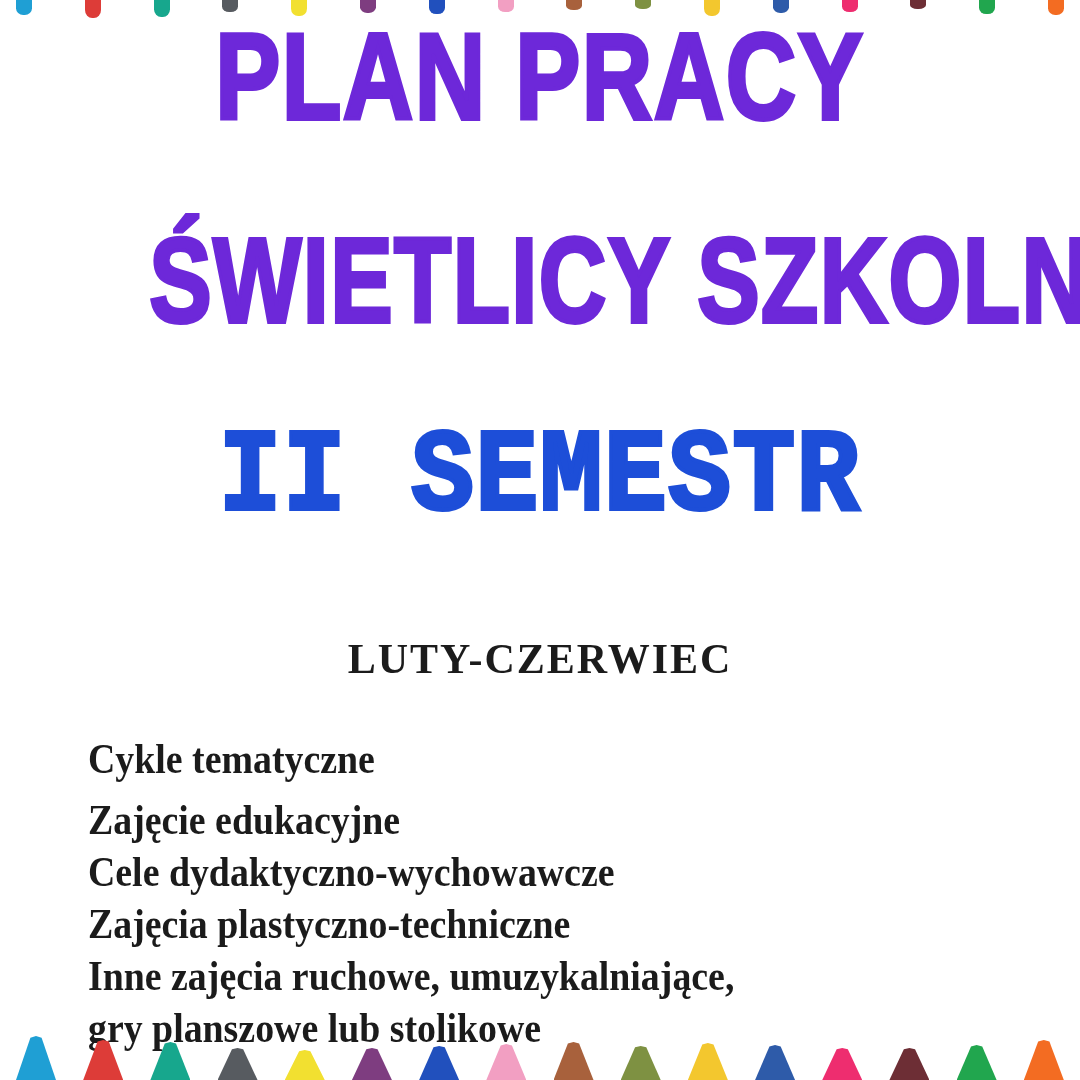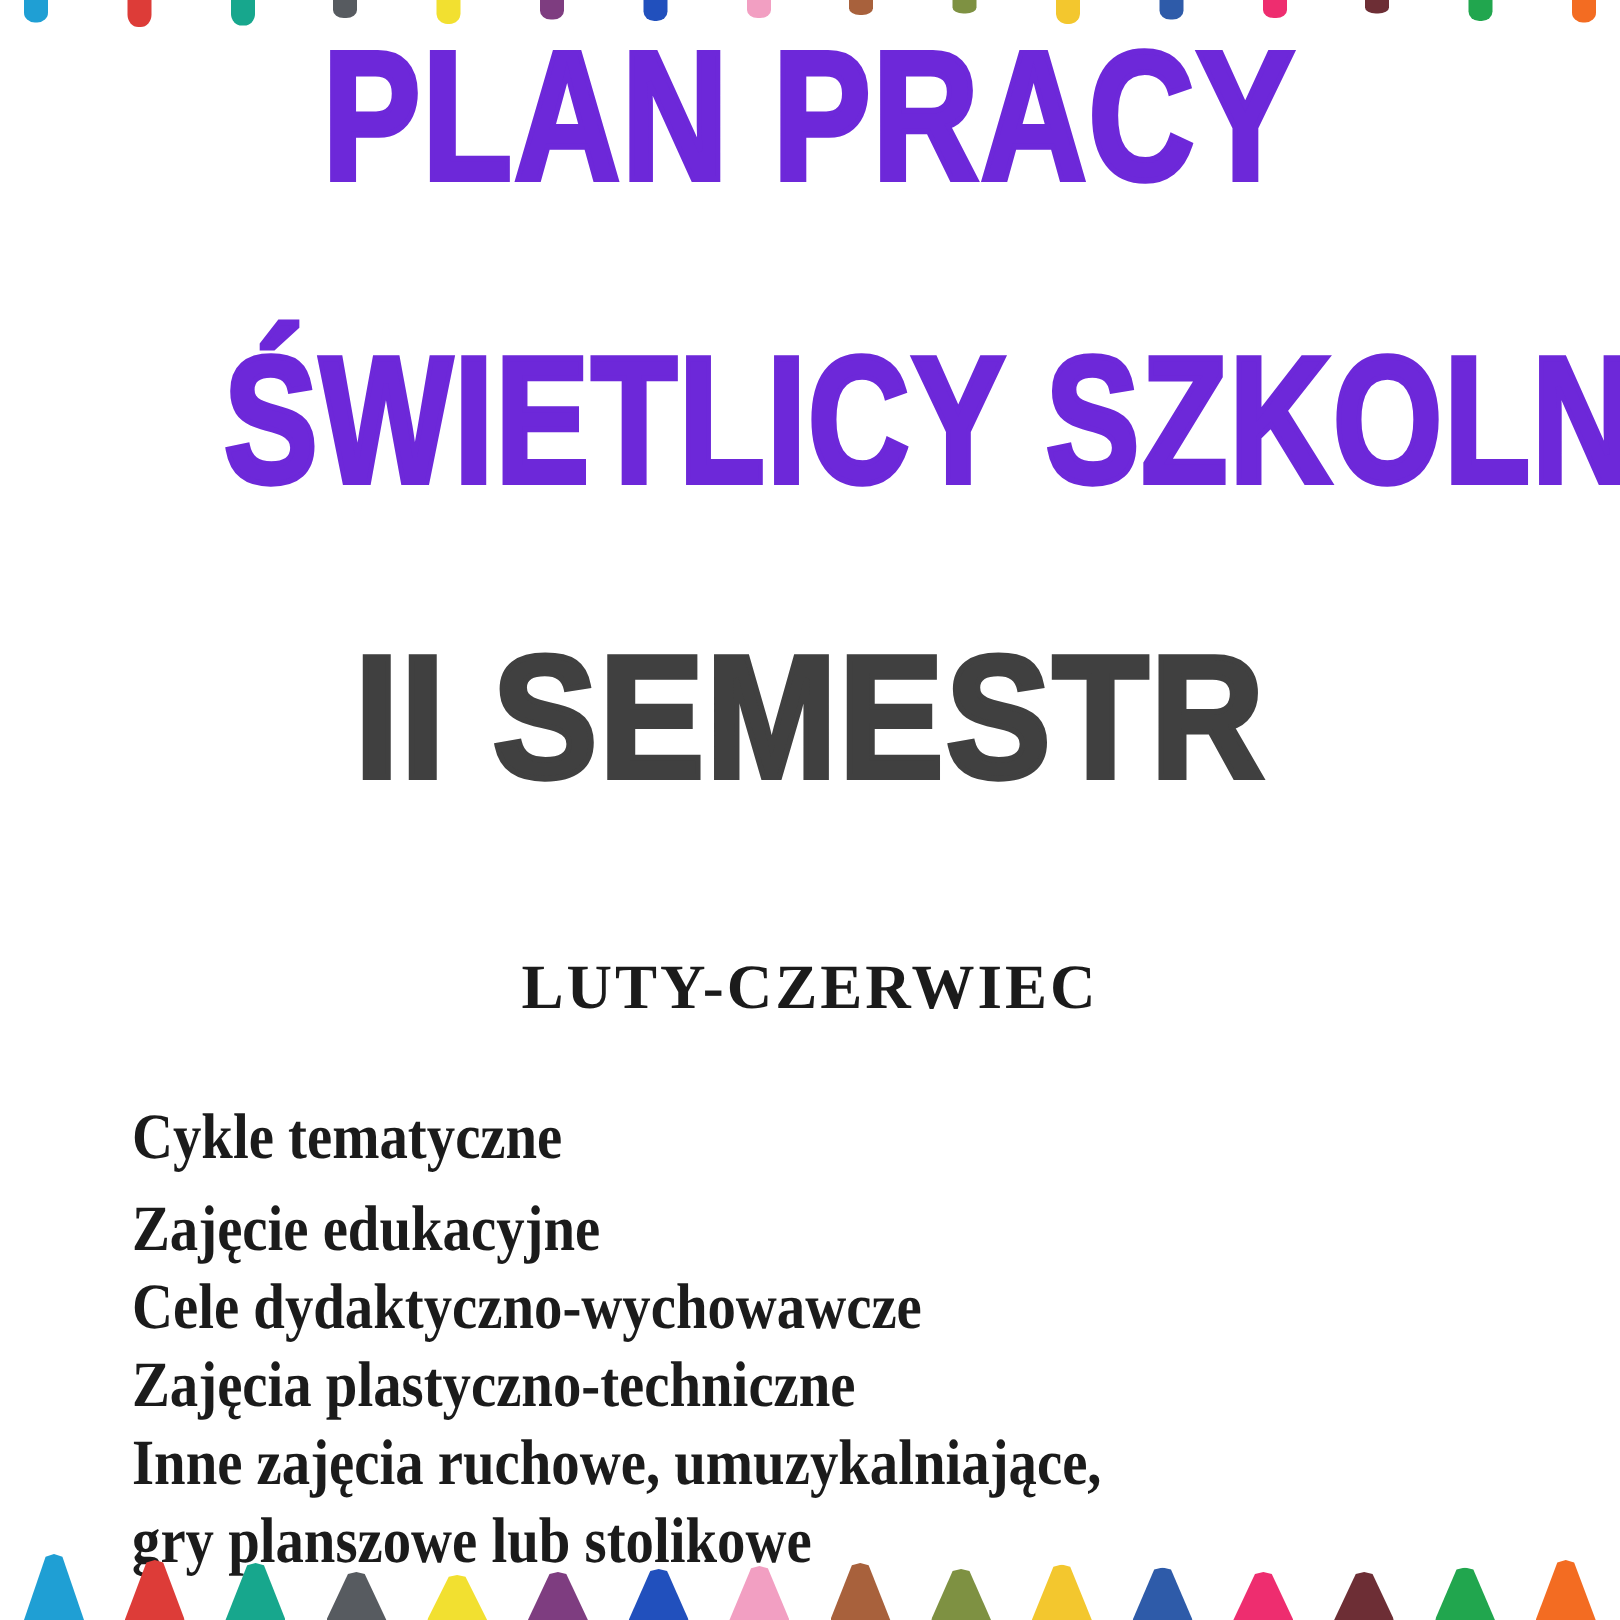--- a/index.html
+++ b/index.html
@@ -126,21 +126,21 @@
     <div class="pencil-stub" style="background: rgb(243, 108, 34); height: 15px;"></div>
   </div>
 
 <h1 class="headline" id="title-line1">
   <span class="squeeze">PLAN PRACY</span>
 </h1>
 <h1 class="headline" id="title-line2">
   <span class="squeeze">ŚWIETLICY SZKOLNEJ</span>
 </h1>
 
-<h2 class="headline" id="semester-heading" style="color: #404040;">
+<h2 class="headline" id="semester-heading" style="color: #1d4ed8; font-family: Liberation Mono, monospace;">
   <span class="squeeze">II SEMESTR</span>
 </h2>
 
 <div id="date-range">LUTY-CZERWIEC</div>
 
 <div id="topic-list">
   <div class="list-line">Cykle tematyczne</div>
   <div class="list-line">Zajęcie edukacyjne</div>
   <div class="list-line">Cele dydaktyczno-wychowawcze</div>
   <div class="list-line">Zajęcia plastyczno-techniczne</div>

